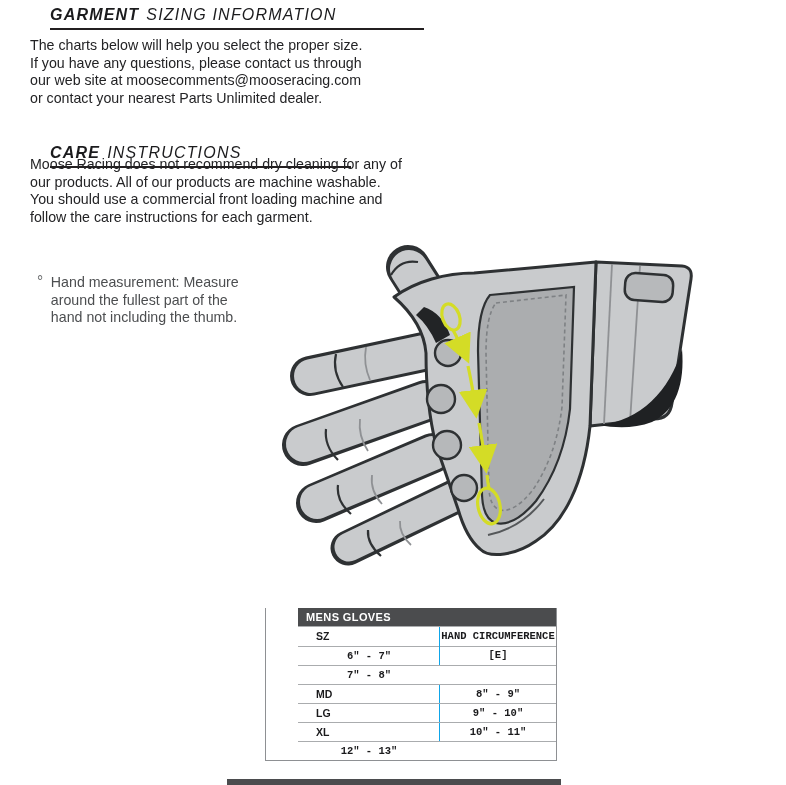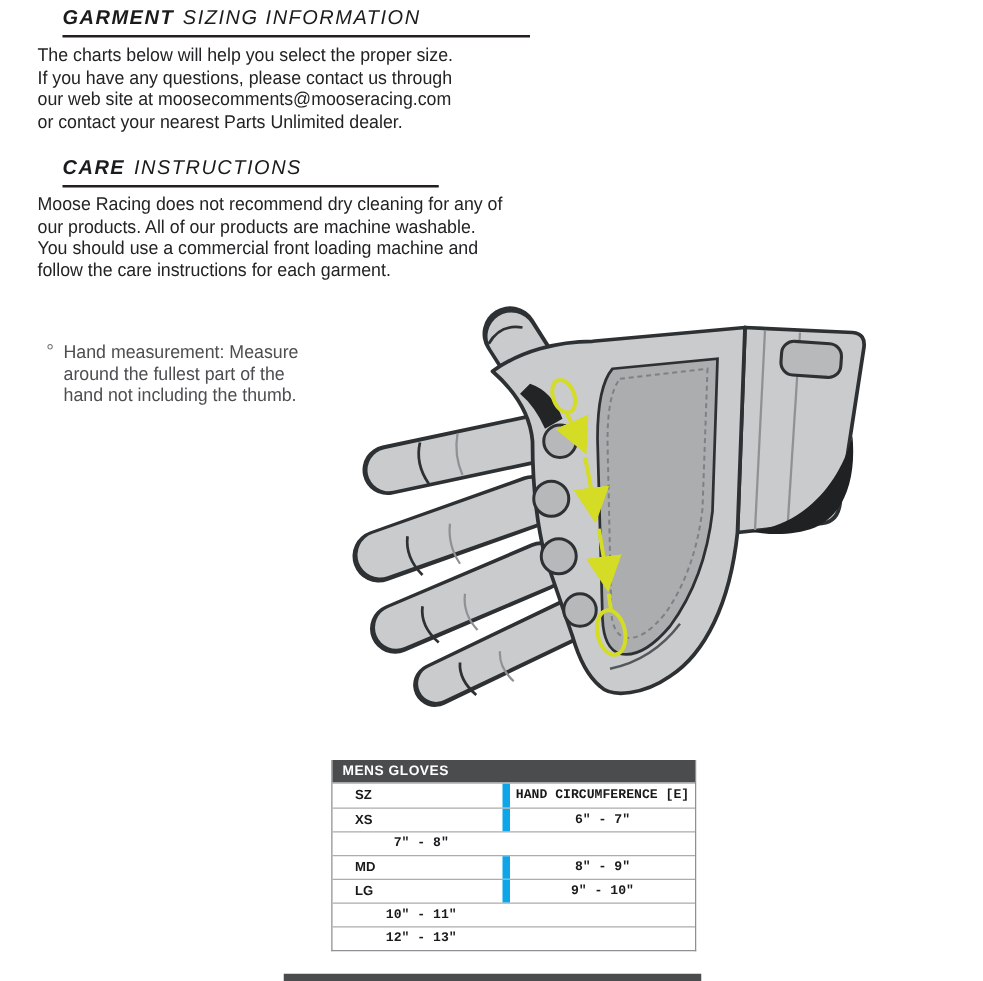--- a/index.html
+++ b/index.html
@@ -27,32 +27,32 @@
     transform:scaleX(0.96); transform-origin:0 0;
   }
   .bullet-dot { font-size:16px; line-height:16px; color:#6d6f71; }
   .bullet-text { white-space:pre-line; }
   
   .glove-svg { position:absolute; left:278px; top:233px; }
   
   .size-table {
     position:absolute; left:265px; top:608px; width:292px;
     font-size:10.5px; font-weight:bold; color:#1a1a1c;
-    border:1px solid #8e9093; border-top:none; background:#fff;
+    border:1px solid #8e9093; border-top:none; background:#fff;padding-left:32px;
   }
   .table-title {
     height:18px; line-height:18px; background:#4b4c4e; color:#ffffff;
     padding-left:8px; font-size:11px; letter-spacing:0.4px;
   }
   .t-row {
     display:grid; grid-template-columns:142px 1fr;
     height:19px; line-height:18px; border-top:1px solid #aaacae;
   }
   .t-row.t-head { height:20px; line-height:19px; }
-  .cell-size { padding-left:18px; border-right:6px solid #0ea5e9; }
+  .cell-size { padding-left:18px; border-right:1px solid #0ea5e9; }
   .cell-circ { text-align:center;font-family:Liberation Mono, monospace; }
   .next-table-partial {
     position:absolute; left:227px; top:779px; width:334px; height:6px; background:#4b4c4e;
   }
 </style>
 </head>
 <body>
 
 <div class="page">
 
@@ -60,21 +60,21 @@
     <div class="head-line">
       <span class="word-primary">GARMENT</span><span class="word-secondary">SIZING INFORMATION</span>
     </div>
     <div class="rule rule-w1"></div>
   </div>
   <p class="para" style="top:37px">The charts below will help you select the proper size.
 If you have any questions, please contact us through
 our web site at moosecomments@mooseracing.com
 or contact your nearest Parts Unlimited dealer.</p>
 
-  <div class="sec-head" style="top:126px">
+  <div class="sec-head" style="top:144px">
     <div class="head-line">
       <span class="word-primary">CARE</span><span class="word-secondary">INSTRUCTIONS</span>
     </div>
     <div class="rule rule-w2"></div>
   </div>
   <p class="para" style="top:156px">Moose Racing does not recommend dry cleaning for any of
 our products. All of our products are machine washable.
 You should use a commercial front loading machine and
 follow the care instructions for each garment.</p>
 
@@ -158,35 +158,35 @@
     </g>
   </svg>
 
   <div class="size-table">
     <div class="table-title">MENS GLOVES</div>
     <div class="t-row t-head">
       <div class="cell-size">SZ</div>
       <div class="cell-circ">HAND CIRCUMFERENCE [E]</div>
     </div>
     <div class="t-row">
-      <div class="cell-size">XS</div>
       <div class="cell-circ">6" - 7"</div>
     </div>
     <div class="t-row">
       <div class="cell-circ">7" - 8"</div>
     </div>
     <div class="t-row">
       <div class="cell-size">MD</div>
       <div class="cell-circ">8" - 9"</div>
     </div>
     <div class="t-row">
       <div class="cell-size">LG</div>
       <div class="cell-circ">9" - 10"</div>
     </div>
     <div class="t-row">
+      <div class="cell-size">XL</div>
       <div class="cell-circ">10" - 11"</div>
     </div>
     <div class="t-row">
       <div class="cell-circ">12" - 13"</div>
     </div>
   </div>
 
   <div class="next-table-partial"></div>
 
 </div>

